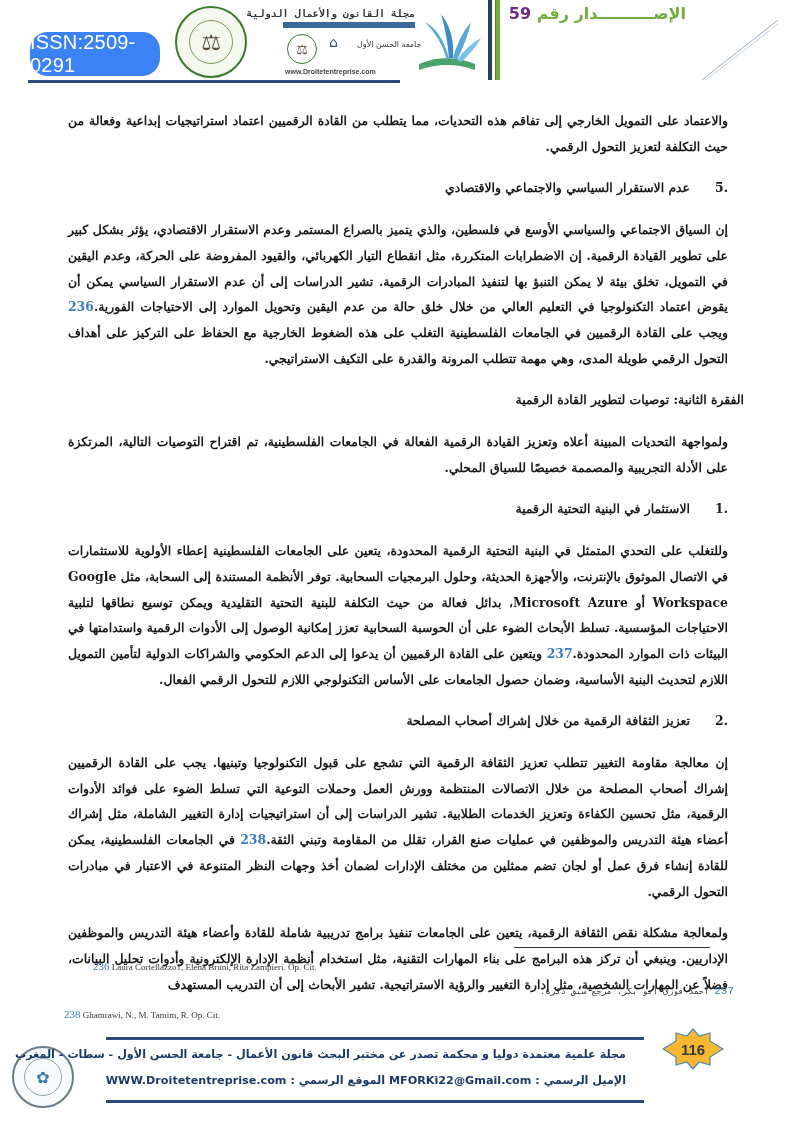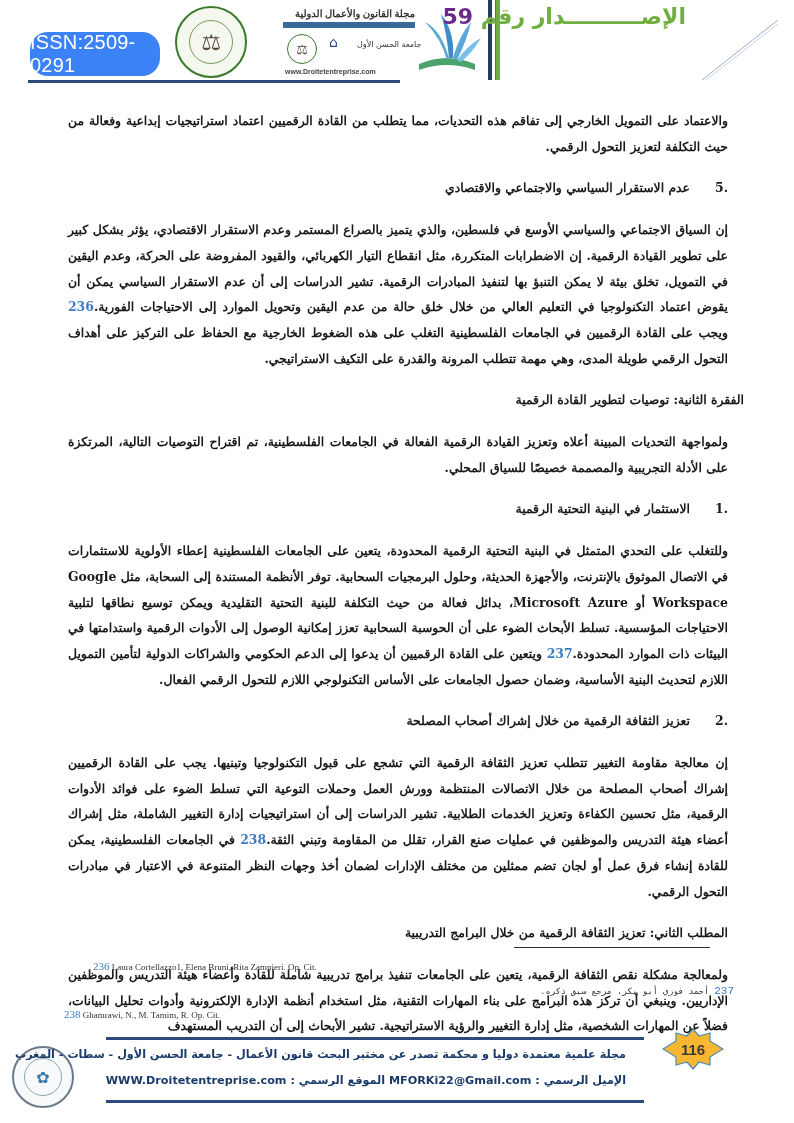--- a/index.html
+++ b/index.html
@@ -23,21 +23,21 @@
     }
     .lab-seal .inner {
       width: 44px; height: 44px; border-radius: 50%; border: 1px solid #7a9a5a;
       display: flex; align-items: center; justify-content: center; font-size: 22px; color: #5a4a3a;
     }
     .journal-logo {
       position: absolute; left: 283px; top: 4px; width: 200px; height: 76px;
     }
     .journal-logo .jtitle {
       position: absolute; right: 68px; top: 4px; font-size: 10px; color: #333; direction: rtl; white-space: nowrap;
-      font-family: Liberation Serif, serif; font-weight: bold;
+      font-family: Liberation Mono, monospace; font-weight: bold;
     }
     .journal-logo .jbar {
       position: absolute; left: 0; top: 18px; width: 132px; height: 6px; background: #3a6a9a;
     }
     .journal-logo .mini-seal {
       position: absolute; left: 4px; top: 30px; width: 30px; height: 30px; border-radius: 50%;
       border: 1px solid #3a7a2a; display:flex; align-items:center; justify-content:center; font-size: 13px; color:#5a4a3a;
     }
     .journal-logo .uni-mark {
       position: absolute; left: 46px; top: 30px; font-size: 14px; color: #2a4a8a;
@@ -48,21 +48,21 @@
     .journal-logo .jurl {
       position: absolute; left: 2px; top: 64px; font-size: 7px; color: #444;
       font-family: "Liberation Sans", sans-serif; font-weight: bold;
     }
     .journal-logo .book { position: absolute; left: 128px; top: 4px; width: 72px; height: 72px; }
     .v-bars { position: absolute; left: 488px; top: 0; width: 14px; height: 80px; }
     .v-bars .b1 { position: absolute; left: 0; top: 0; width: 4px; height: 80px; background: #2a3a5a; }
     .v-bars .b2 { position: absolute; left: 7px; top: 0; width: 5px; height: 80px; background: #6fae3f; border-left:1px solid #8a6a2a; }
     .issue-line {
       position: absolute; right: 108px; top: 4px; direction: rtl; white-space: nowrap;
-      font-family: "DejaVu Sans", sans-serif; font-weight: bold; font-size: 22px; color: #6fae3f;
+      font-family: "DejaVu Sans", sans-serif; font-weight: bold; font-size: 16px; color: #6fae3f;
     }
     .issue-line .num { color: #6a2a8a; }
     .date-line {
       position: absolute; right: 112px; top: 42px; direction: rtl; white-space: nowrap;
       font-family: "DejaVu Sans", sans-serif; font-weight: bold; font-size: 25px; color: #5b9bd5;
     }
     .diag-line { position: absolute; left: 700px; top: 18px; width: 80px; height: 64px; }
 
     
     .content {
@@ -159,21 +159,20 @@
 <div class="content">
   <p>والاعتماد على التمويل الخارجي إلى تفاقم هذه التحديات، مما يتطلب من القادة الرقميين اعتماد استراتيجيات إبداعية وفعالة من حيث التكلفة لتعزيز التحول الرقمي.</p>
   <p class="list-item"><span class="ln">5.</span><span>عدم الاستقرار السياسي والاجتماعي والاقتصادي</span></p>
   <p><span>إن السياق الاجتماعي والسياسي الأوسع في فلسطين، والذي يتميز بالصراع المستمر وعدم الاستقرار الاقتصادي، يؤثر بشكل كبير على تطوير القيادة الرقمية. إن الاضطرابات المتكررة، مثل انقطاع التيار الكهربائي، والقيود المفروضة على الحركة، وعدم اليقين في التمويل، تخلق بيئة لا يمكن التنبؤ بها لتنفيذ المبادرات الرقمية. تشير الدراسات إلى أن عدم الاستقرار السياسي يمكن أن يقوض اعتماد التكنولوجيا في التعليم العالي من خلال خلق حالة من عدم اليقين وتحويل الموارد إلى الاحتياجات الفورية.</span><span class="fn-ref">236</span><span> ويجب على القادة الرقميين في الجامعات الفلسطينية التغلب على هذه الضغوط الخارجية مع الحفاظ على التركيز على أهداف التحول الرقمي طويلة المدى، وهي مهمة تتطلب المرونة والقدرة على التكيف الاستراتيجي.</span></p>
   <h3>الفقرة الثانية: توصيات لتطوير القادة الرقمية</h3>
   <p>ولمواجهة التحديات المبينة أعلاه وتعزيز القيادة الرقمية الفعالة في الجامعات الفلسطينية، تم اقتراح التوصيات التالية، المرتكزة على الأدلة التجريبية والمصممة خصيصًا للسياق المحلي.</p>
   <p class="list-item"><span class="ln">1.</span><span>الاستثمار في البنية التحتية الرقمية</span></p>
   <p><span>وللتغلب على التحدي المتمثل في البنية التحتية الرقمية المحدودة، يتعين على الجامعات الفلسطينية إعطاء الأولوية للاستثمارات في الاتصال الموثوق بالإنترنت، والأجهزة الحديثة، وحلول البرمجيات السحابية. توفر الأنظمة المستندة إلى السحابة، مثل Google Workspace أو Microsoft Azure، بدائل فعالة من حيث التكلفة للبنية التحتية التقليدية ويمكن توسيع نطاقها لتلبية الاحتياجات المؤسسية. تسلط الأبحاث الضوء على أن الحوسبة السحابية تعزز إمكانية الوصول إلى الأدوات الرقمية واستدامتها في البيئات ذات الموارد المحدودة.</span><span class="fn-ref">237</span><span> ويتعين على القادة الرقميين أن يدعوا إلى الدعم الحكومي والشراكات الدولية لتأمين التمويل اللازم لتحديث البنية الأساسية، وضمان حصول الجامعات على الأساس التكنولوجي اللازم للتحول الرقمي الفعال.</span></p>
   <p class="list-item"><span class="ln">2.</span><span>تعزيز الثقافة الرقمية من خلال إشراك أصحاب المصلحة</span></p>
   <p><span>إن معالجة مقاومة التغيير تتطلب تعزيز الثقافة الرقمية التي تشجع على قبول التكنولوجيا وتبنيها. يجب على القادة الرقميين إشراك أصحاب المصلحة من خلال الاتصالات المنتظمة وورش العمل وحملات التوعية التي تسلط الضوء على فوائد الأدوات الرقمية، مثل تحسين الكفاءة وتعزيز الخدمات الطلابية. تشير الدراسات إلى أن استراتيجيات إدارة التغيير الشاملة، مثل إشراك أعضاء هيئة التدريس والموظفين في عمليات صنع القرار، تقلل من المقاومة وتبني الثقة.</span><span class="fn-ref">238</span><span> في الجامعات الفلسطينية، يمكن للقادة إنشاء فرق عمل أو لجان تضم ممثلين من مختلف الإدارات لضمان أخذ وجهات النظر المتنوعة في الاعتبار في مبادرات التحول الرقمي.</span></p>
-  <p>المطلب الثاني: تعزيز الثقافة الرقمية من خلال البرامج التدريبية</p>
   <p>ولمعالجة مشكلة نقص الثقافة الرقمية، يتعين على الجامعات تنفيذ برامج تدريبية شاملة للقادة وأعضاء هيئة التدريس والموظفين الإداريين. وينبغي أن تركز هذه البرامج على بناء المهارات التقنية، مثل استخدام أنظمة الإدارة الإلكترونية وأدوات تحليل البيانات، فضلاً عن المهارات الشخصية، مثل إدارة التغيير والرؤية الاستراتيجية. تشير الأبحاث إلى أن التدريب المستهدف</p>
 </div>
 
 <div class="fn-rule"></div>
 <div class="footnote fn-236"><span class="fnum">236</span><span> Laura Cortellazzo1, Elena Bruni, Rita Zampieri. Op. Cit.</span></div>
 <div class="footnote fn-237"><span class="fnum">237</span><span> أحمد فوزي أبو بكر، مرجع سبق ذكره.</span></div>
 <div class="footnote fn-238"><span class="fnum">238</span><span> Ghamrawi, N., M. Tamim, R. Op. Cit.</span></div>
 
 <div class="footer-seal">
   <div class="inner">✿</div>

